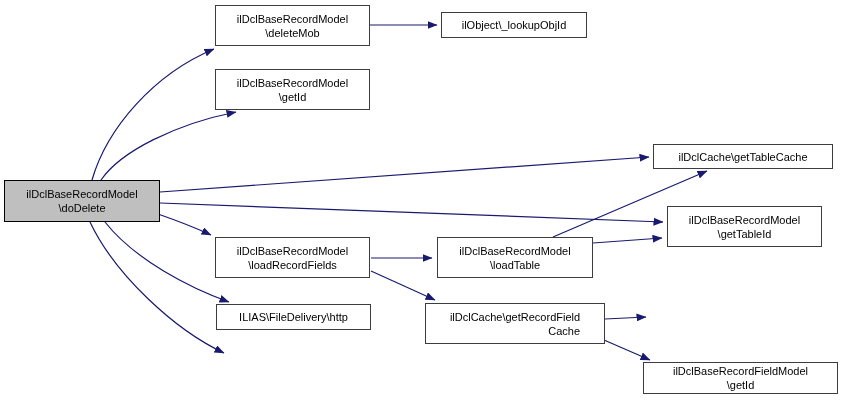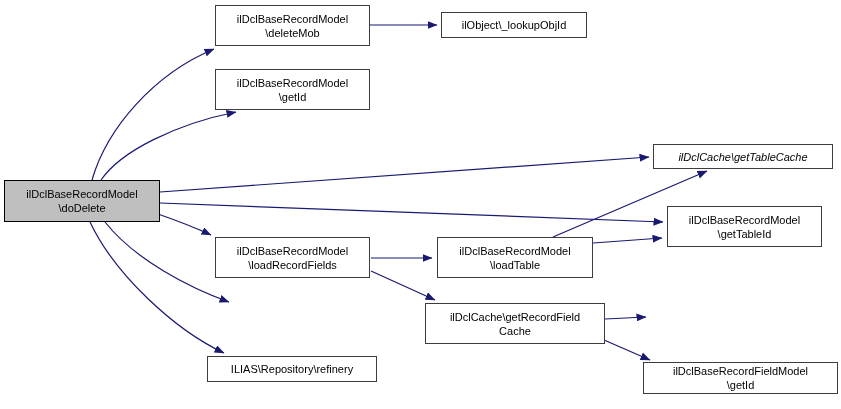--- a/index.html
+++ b/index.html
@@ -78,34 +78,34 @@
 \doDelete</div>
 
   <div class="node" style="left:215px; top:5px; width:155px; height:41px;">ilDclBaseRecordModel
 \deleteMob</div>
 
   <div class="node" style="left:441px; top:12px; width:146px; height:26px;">ilObject\_lookupObjId</div>
 
   <div class="node" style="left:215px; top:69px; width:155px; height:41px;">ilDclBaseRecordModel
 \getId</div>
 
-  <div class="node" style="left:653px; top:144px; width:180px; height:25px;font-style:italic;">ilDclCache\getTableCache</div>
+  <div class="node" style="left:653px; top:144px; width:180px; height:25px;">ilDclCache\getTableCache</div>
 
   <div class="node" style="left:667px; top:206px; width:155px; height:41px;">ilDclBaseRecordModel
 \getTableId</div>
 
   <div class="node" style="left:215px; top:237px; width:155px; height:41px;">ilDclBaseRecordModel
 \loadRecordFields</div>
 
   <div class="node" style="left:437px; top:237px; width:156px; height:41px;">ilDclBaseRecordModel
 \loadTable</div>
 
+  <div class="node" style="left:216px; top:304px; width:155px; height:26px;">ILIAS\FileDelivery\http</div>
 
-  <div class="node" style="left:207px; top:356px; width:170px; height:26px;">ILIAS\Repository\refinery</div>
 
-  <div class="node" style="left:425px; top:303px; width:180px; height:41px;">ilDclCache\getRecordField
+  <div class="node" style="left:425px; top:303px; width:180px; height:41px;text-align:right;">ilDclCache\getRecordField
 Cache</div>
 
 
   <div class="node" style="left:643px; top:362px; width:195px; height:32px;">ilDclBaseRecordFieldModel
 \getId</div>
 
 </div>
 
 </body></html>

